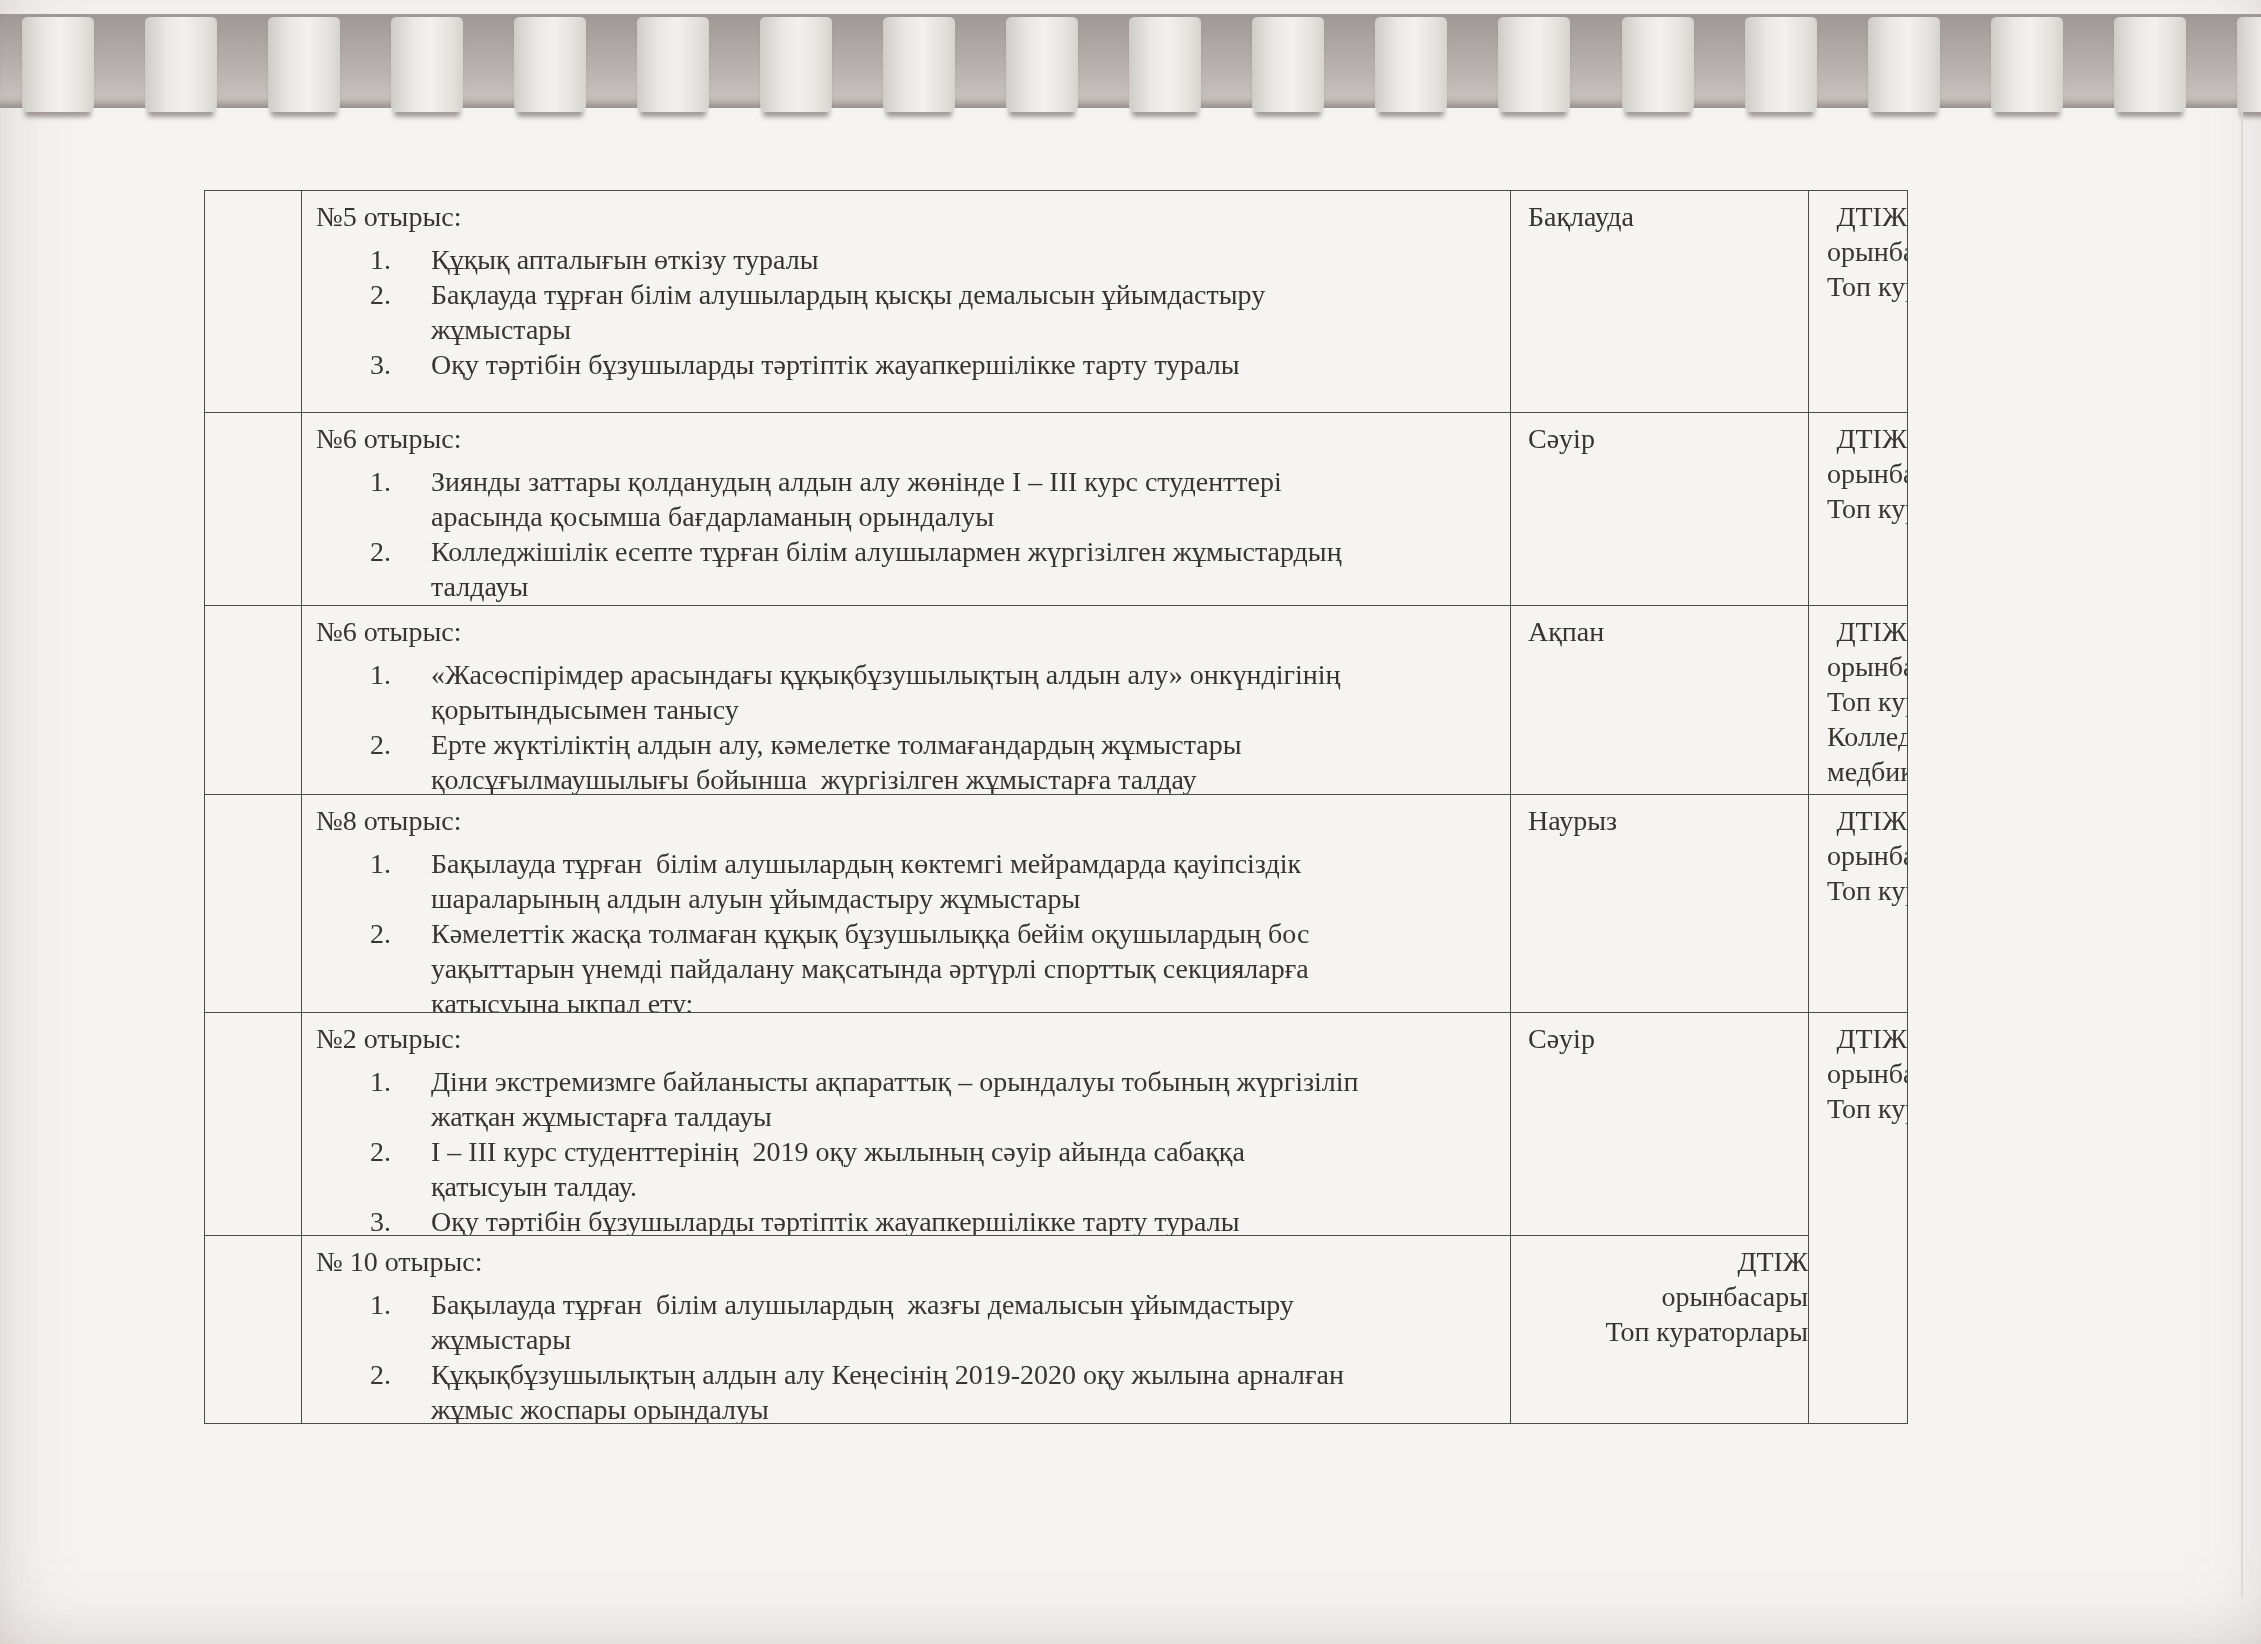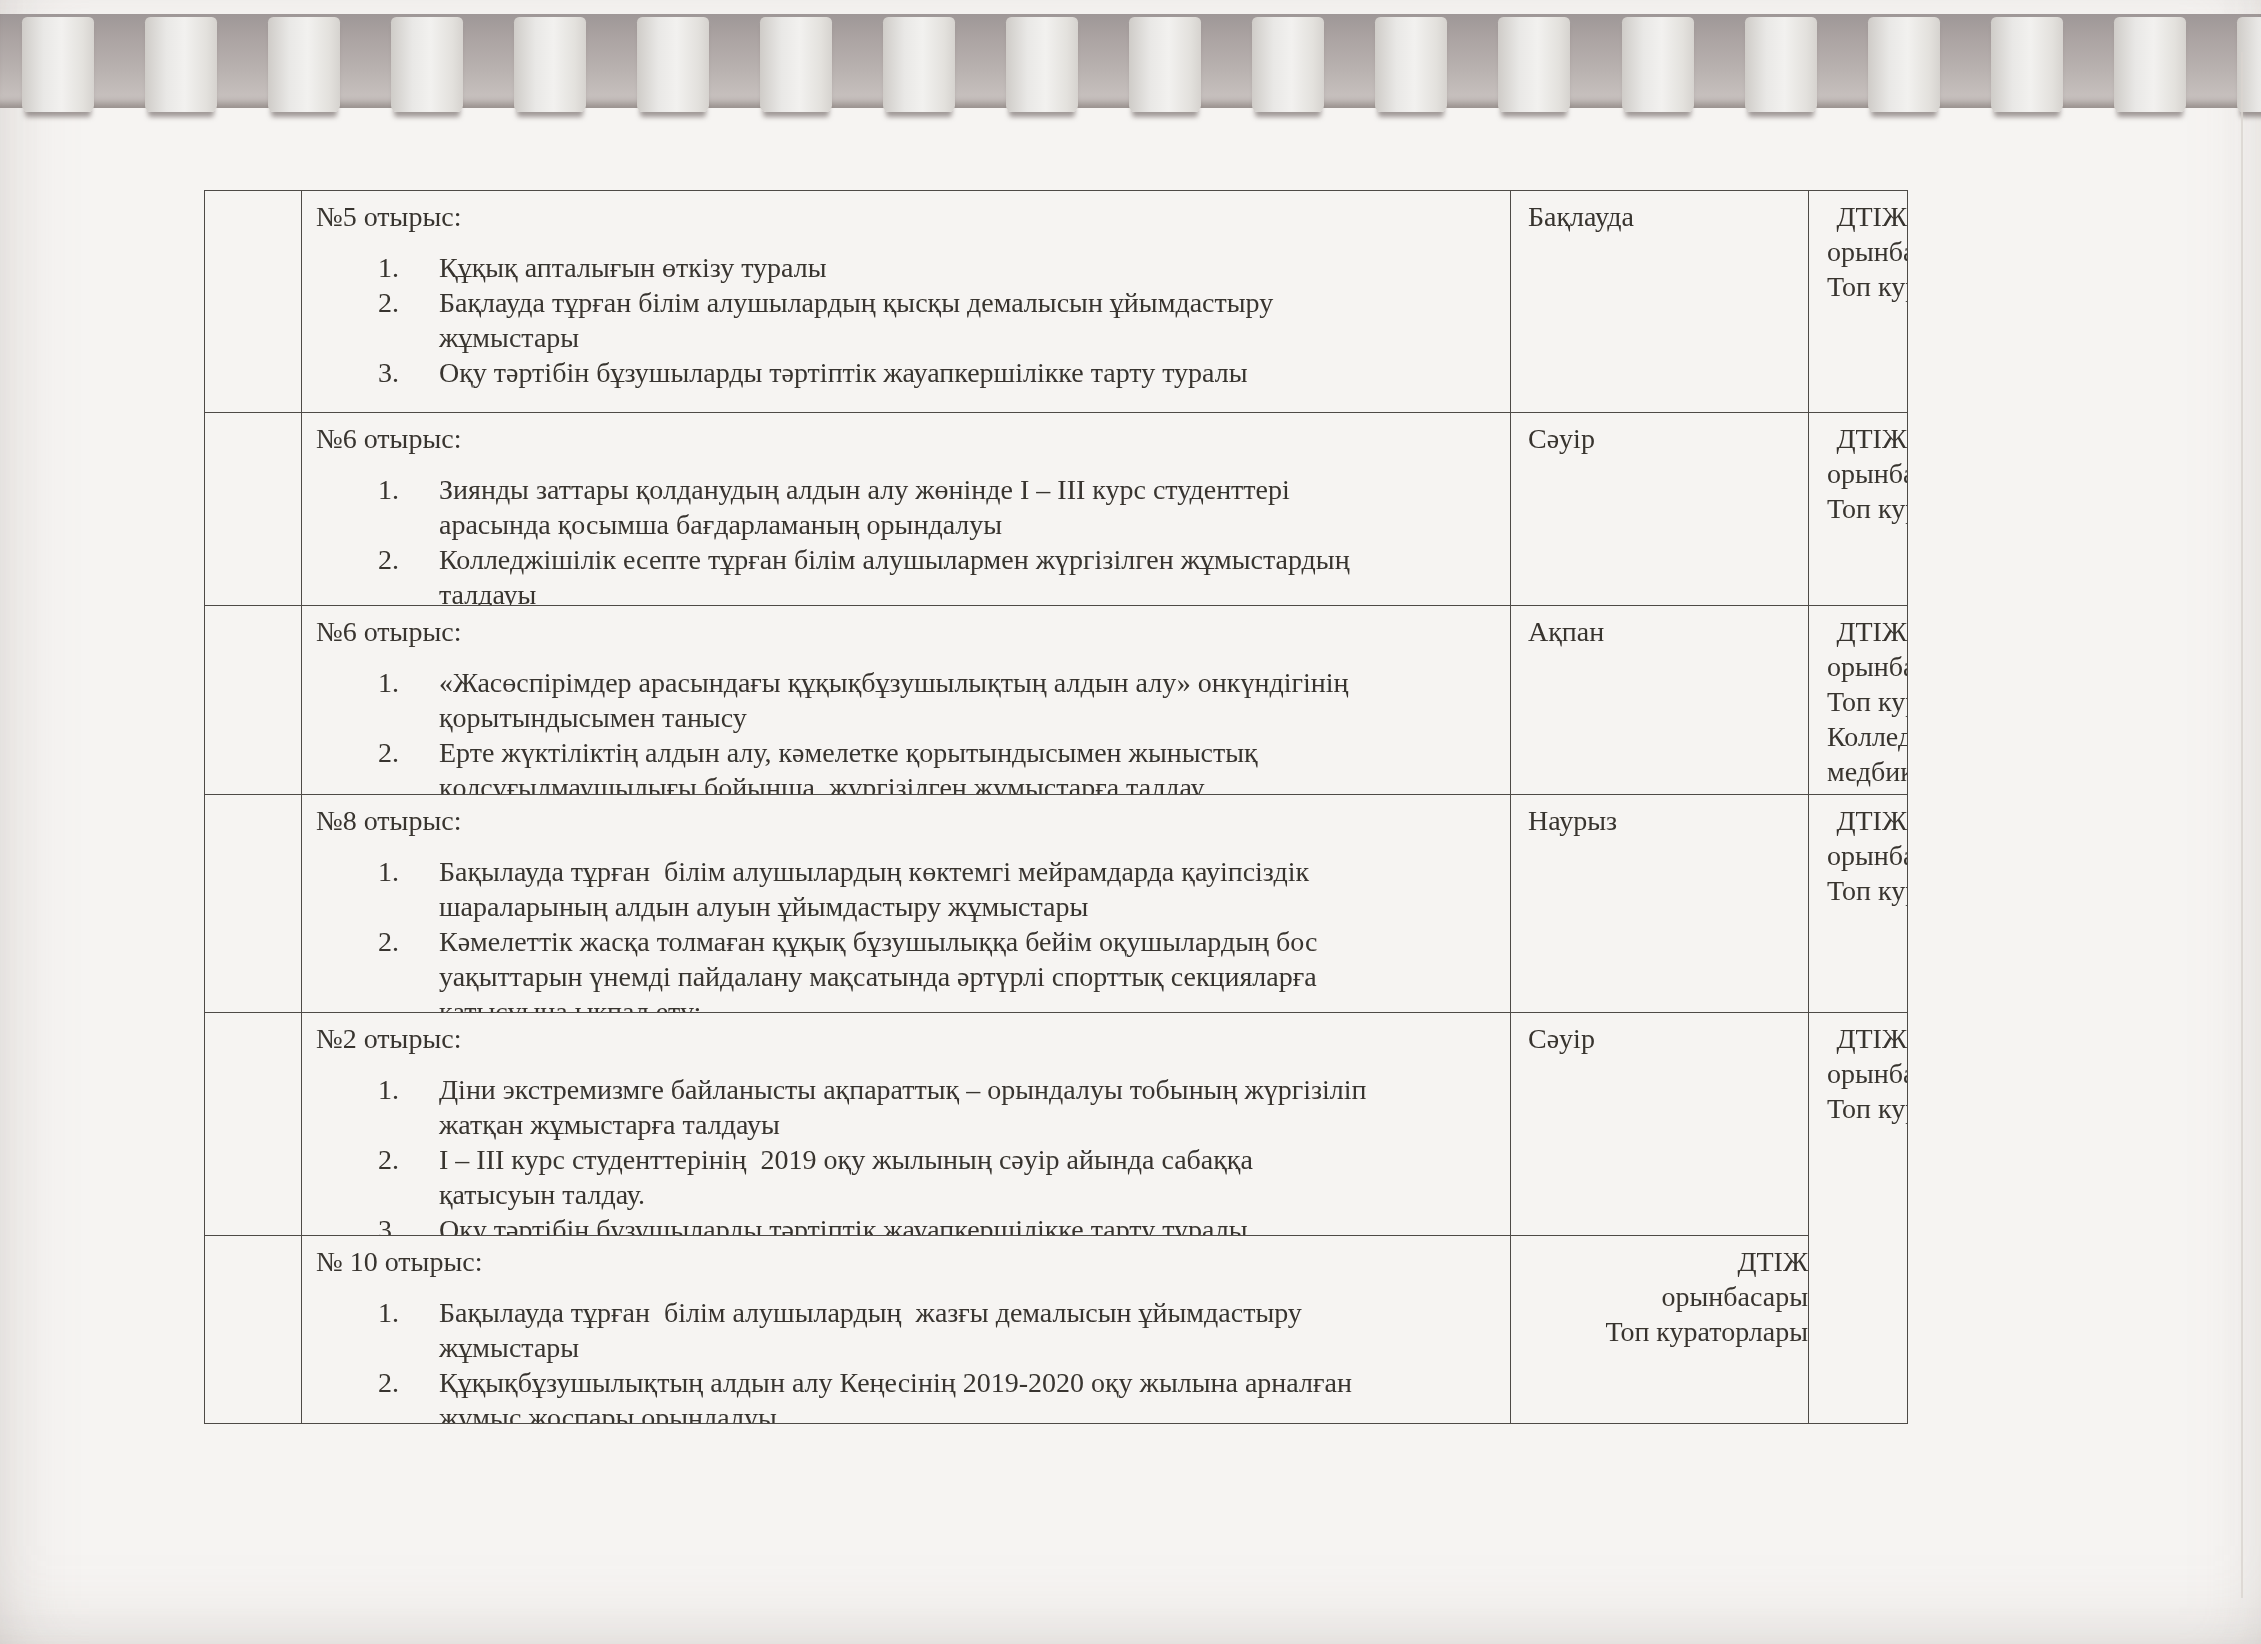--- a/index.html
+++ b/index.html
@@ -44,21 +44,21 @@
     grid-template-columns:97px 1209px 298px 1fr;
     grid-template-rows:222px 193px 189px 218px 223px 1fr;
     font-size:28px;line-height:35px;
     box-sizing:border-box;
   }
   .c{border-right:1.3px solid #4e4a46;border-bottom:1.3px solid #4e4a46;box-sizing:border-box;overflow:hidden;}
   .c:nth-child(4n){border-right:none;}
   .c:nth-last-child(-n+4){border-bottom:none;}
   .c-body{padding-top:8.4px;}
   .rtitle{margin-left:14px;white-space:pre;}
-  .agenda{list-style:none;counter-reset:it;margin:16px;padding:0;}
+  .agenda{list-style:none;counter-reset:it;margin:8px;padding:0;}
   .agenda li{counter-increment:it;position:relative;margin-left:121px;}
   .agenda li::before{content:counter(it) ".";position:absolute;left:-61px;top:0;}
   .itxt{white-space:pre;display:block;}
   .c-month{padding:8.4px 0 0 17px;white-space:pre;}
   .c-resp{padding:8.4px 0 0 18px;white-space:pre;text-align:right;}
 </style>
 </head>
 <body>
 
 <div id="page">
@@ -134,21 +134,21 @@
 
     <div class="c c-idx"></div>
     <div class="c c-body">
       <div class="rtitle">№6 отырыс:</div>
       <ol class="agenda">
         <li>
             <span class="itxt">«Жасөспірімдер арасындағы құқықбұзушылықтың алдын алу» онкүндігінің
 қорытындысымен танысу</span>
           </li>
         <li>
-            <span class="itxt">Ерте жүктіліктің алдын алу, кәмелетке қорытындысымен жыныстық
+            <span class="itxt">Ерте жүктіліктің алдын алу, кәмелетке толмағандардың жұмыстары
 қолсұғылмаушылығы бойынша  жүргізілген жұмыстарға талдау</span>
           </li>
       </ol>
     </div>
     <div class="c c-month">Ақпан</div>
     <div class="c c-resp">ДТІЖ
 орынбасары
 Топ кураторлары
 Колледж
 медбикесі</div>

